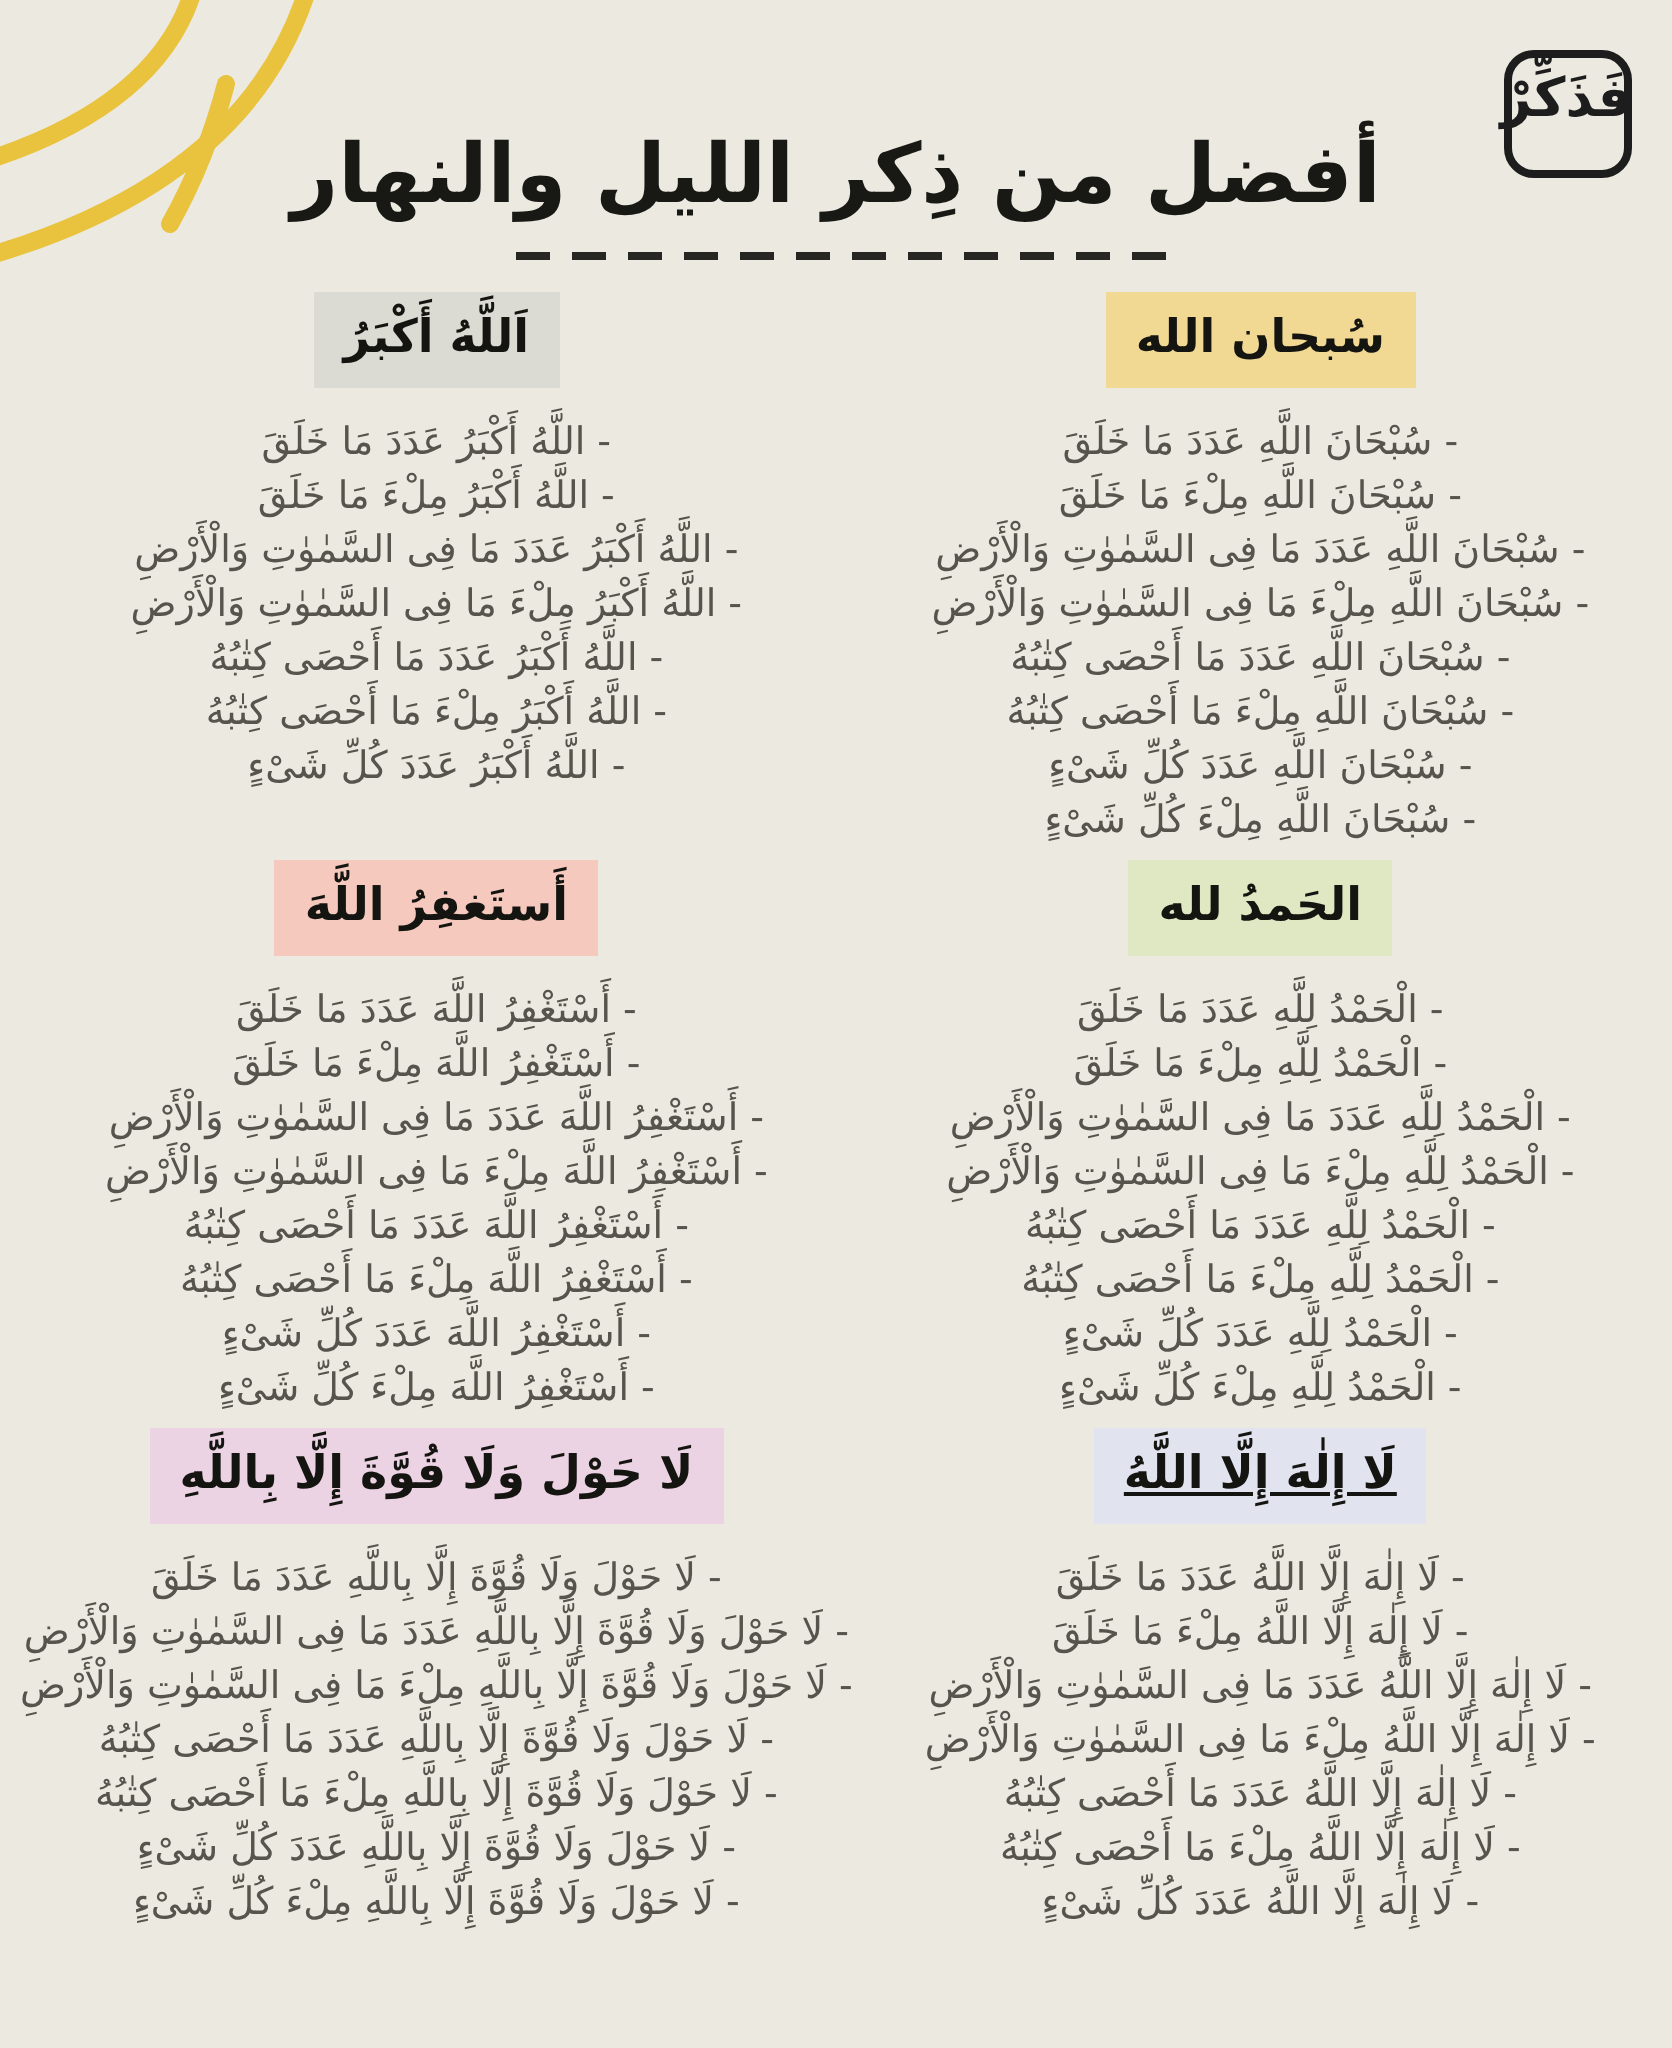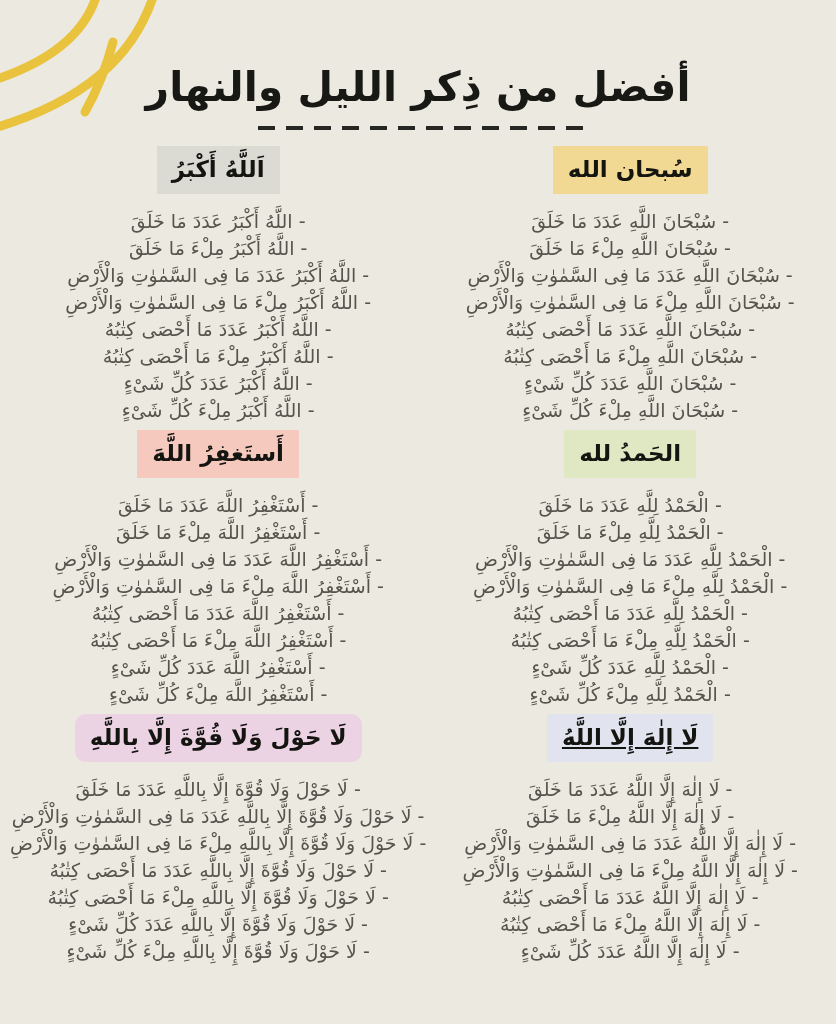--- a/index.html
+++ b/index.html
@@ -57,20 +57,23 @@
 <body>
 
 <div class="page">
 
   <svg class="arcs" width="210" height="170" viewBox="0 0 210 170" aria-hidden="true">
     <path d="M97,-6 Q80,52 -6,80" fill="none" stroke="#E9C23E" stroke-width="9"></path>
     <path d="M113,42 Q103,80 85,112" fill="none" stroke="#E9C23E" stroke-width="9" stroke-linecap="round"></path>
     <path d="M154,-6 Q124,90 -6,128" fill="none" stroke="#E9C23E" stroke-width="9"></path>
   </svg>
 
+  <div class="logo">
+    <span class="logo-text">فَذَكِّرْ</span>
+  </div>
 
   <div class="title-wrap">
     <h1 class="page-title">أفضل من ذِكر الليل والنهار</h1>
     <div class="title-underline"></div>
   </div>
 
   <div class="grid">
 
     <section class="sec">
       <div class="sec-header" style="background-color: rgb(241, 217, 147);">
@@ -93,21 +96,20 @@
         <span>اَللَّهُ أَكْبَرُ</span>
       </div>
       <div class="lines">
         <div class="line">- اللَّهُ أَكْبَرُ عَدَدَ مَا خَلَقَ</div>
         <div class="line">- اللَّهُ أَكْبَرُ مِلْءَ مَا خَلَقَ</div>
         <div class="line">- اللَّهُ أَكْبَرُ عَدَدَ مَا فِى السَّمٰوٰتِ وَالْأَرْضِ</div>
         <div class="line">- اللَّهُ أَكْبَرُ مِلْءَ مَا فِى السَّمٰوٰتِ وَالْأَرْضِ</div>
         <div class="line">- اللَّهُ أَكْبَرُ عَدَدَ مَا أَحْصَى كِتٰبُهُ</div>
         <div class="line">- اللَّهُ أَكْبَرُ مِلْءَ مَا أَحْصَى كِتٰبُهُ</div>
         <div class="line">- اللَّهُ أَكْبَرُ عَدَدَ كُلِّ شَىْءٍ</div>
-        <div class="line">- اللَّهُ أَكْبَرُ مِلْءَ كُلِّ شَىْءٍ</div>
       </div>
     </section>
 
     <section class="sec">
       <div class="sec-header" style="background-color: rgb(224, 232, 195);">
         <span>الحَمدُ لله</span>
       </div>
       <div class="lines">
         <div class="line">- الْحَمْدُ لِلَّهِ عَدَدَ مَا خَلَقَ</div>
         <div class="line">- الْحَمْدُ لِلَّهِ مِلْءَ مَا خَلَقَ</div>
@@ -145,21 +147,21 @@
         <div class="line">- لَا إِلٰهَ إِلَّا اللَّهُ مِلْءَ مَا خَلَقَ</div>
         <div class="line">- لَا إِلٰهَ إِلَّا اللَّهُ عَدَدَ مَا فِى السَّمٰوٰتِ وَالْأَرْضِ</div>
         <div class="line">- لَا إِلٰهَ إِلَّا اللَّهُ مِلْءَ مَا فِى السَّمٰوٰتِ وَالْأَرْضِ</div>
         <div class="line">- لَا إِلٰهَ إِلَّا اللَّهُ عَدَدَ مَا أَحْصَى كِتٰبُهُ</div>
         <div class="line">- لَا إِلٰهَ إِلَّا اللَّهُ مِلْءَ مَا أَحْصَى كِتٰبُهُ</div>
         <div class="line">- لَا إِلٰهَ إِلَّا اللَّهُ عَدَدَ كُلِّ شَىْءٍ</div>
       </div>
     </section>
 
     <section class="sec">
-      <div class="sec-header" style="background-color: rgb(236, 211, 227); border-radius: 11px;">
+      <div class="sec-header" style="background-color: rgb(236, 211, 227);">
         <span>لَا حَوْلَ وَلَا قُوَّةَ إِلَّا بِاللَّهِ</span>
       </div>
       <div class="lines">
         <div class="line">- لَا حَوْلَ وَلَا قُوَّةَ إِلَّا بِاللَّهِ عَدَدَ مَا خَلَقَ</div>
         <div class="line">- لَا حَوْلَ وَلَا قُوَّةَ إِلَّا بِاللَّهِ عَدَدَ مَا فِى السَّمٰوٰتِ وَالْأَرْضِ</div>
         <div class="line">- لَا حَوْلَ وَلَا قُوَّةَ إِلَّا بِاللَّهِ مِلْءَ مَا فِى السَّمٰوٰتِ وَالْأَرْضِ</div>
         <div class="line">- لَا حَوْلَ وَلَا قُوَّةَ إِلَّا بِاللَّهِ عَدَدَ مَا أَحْصَى كِتٰبُهُ</div>
         <div class="line">- لَا حَوْلَ وَلَا قُوَّةَ إِلَّا بِاللَّهِ مِلْءَ مَا أَحْصَى كِتٰبُهُ</div>
         <div class="line">- لَا حَوْلَ وَلَا قُوَّةَ إِلَّا بِاللَّهِ عَدَدَ كُلِّ شَىْءٍ</div>
         <div class="line">- لَا حَوْلَ وَلَا قُوَّةَ إِلَّا بِاللَّهِ مِلْءَ كُلِّ شَىْءٍ</div>

